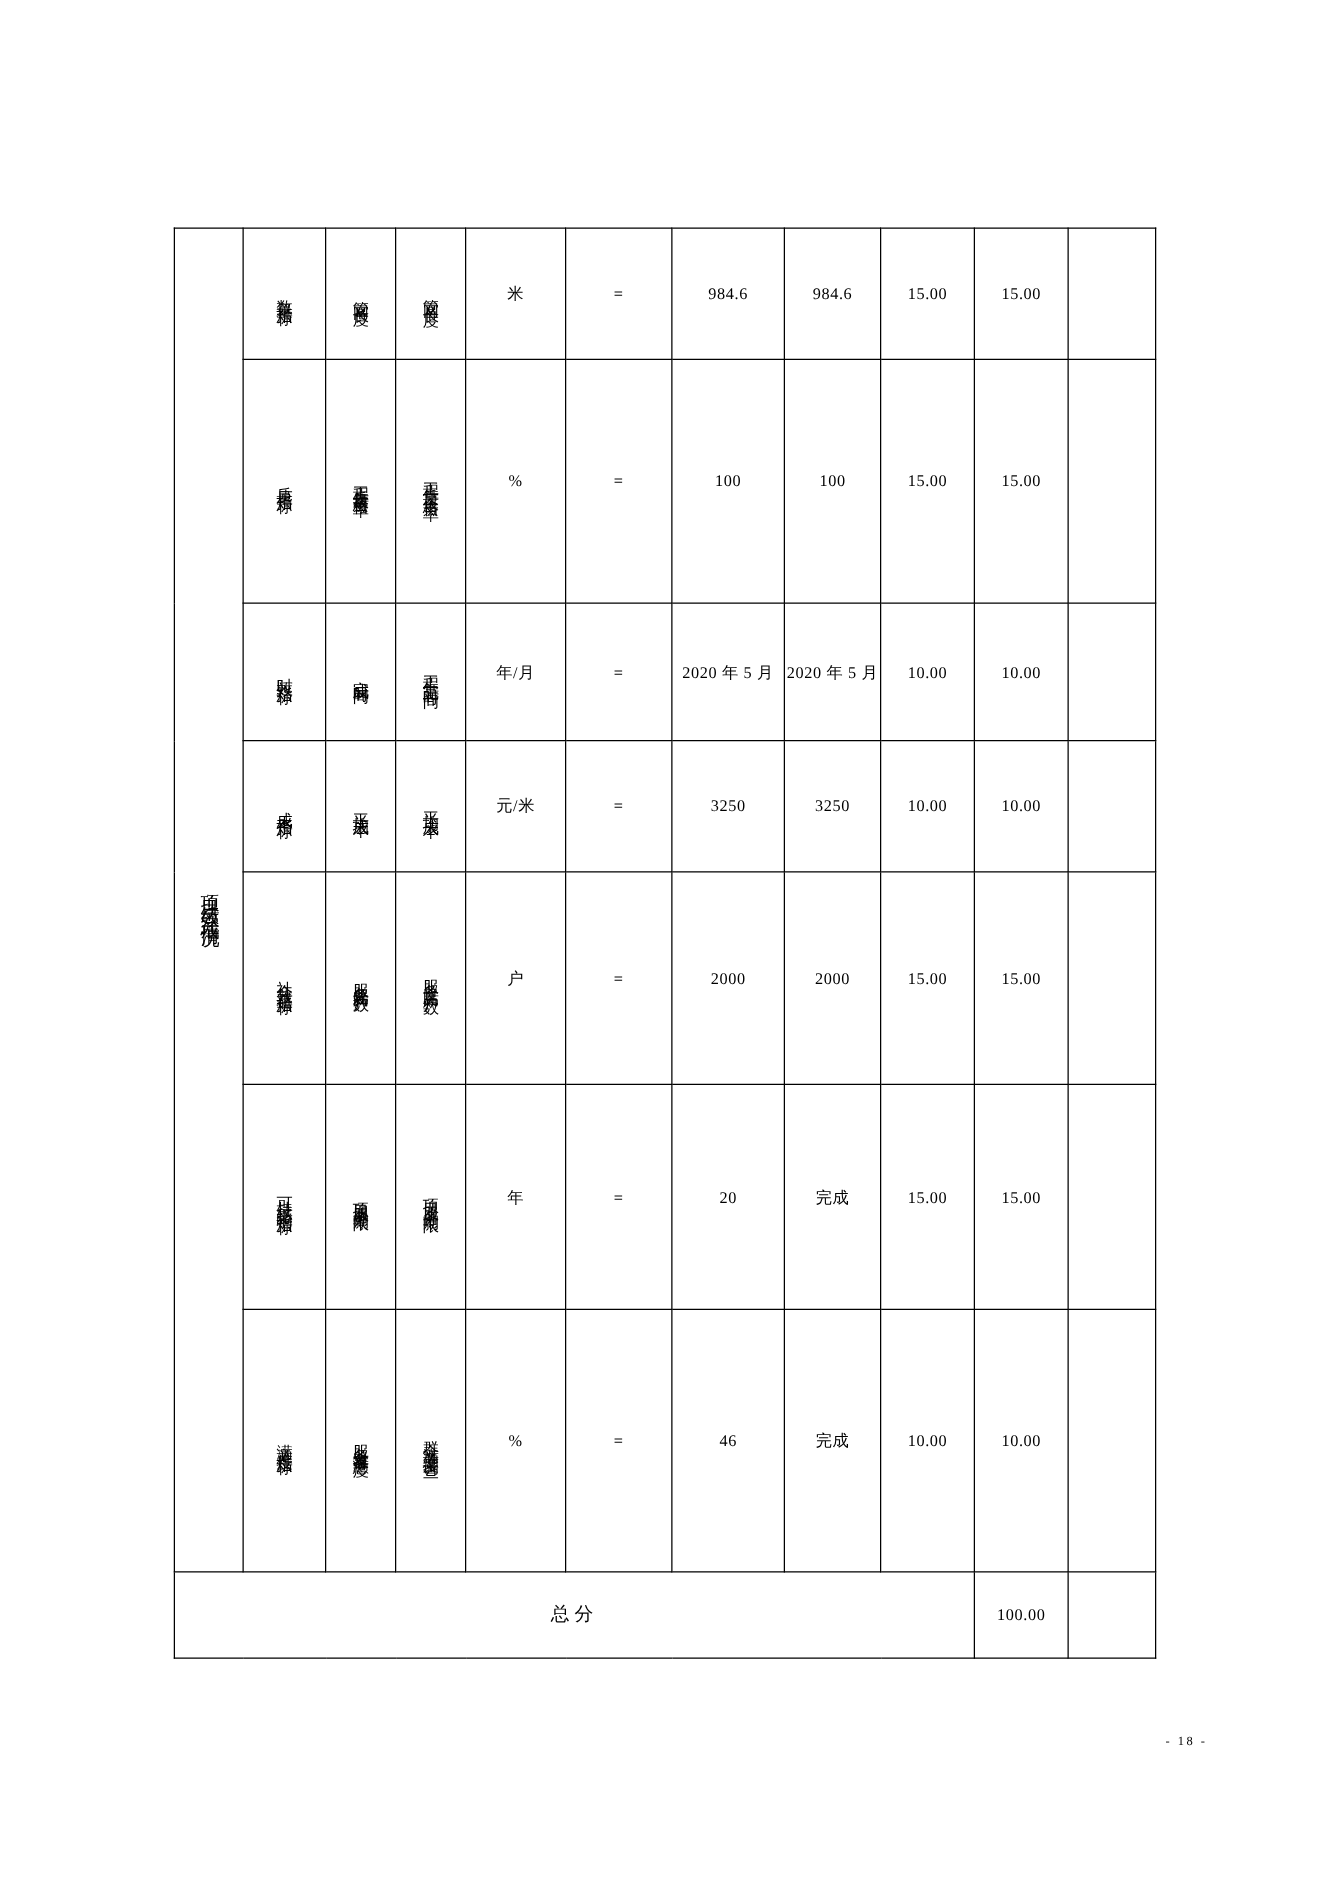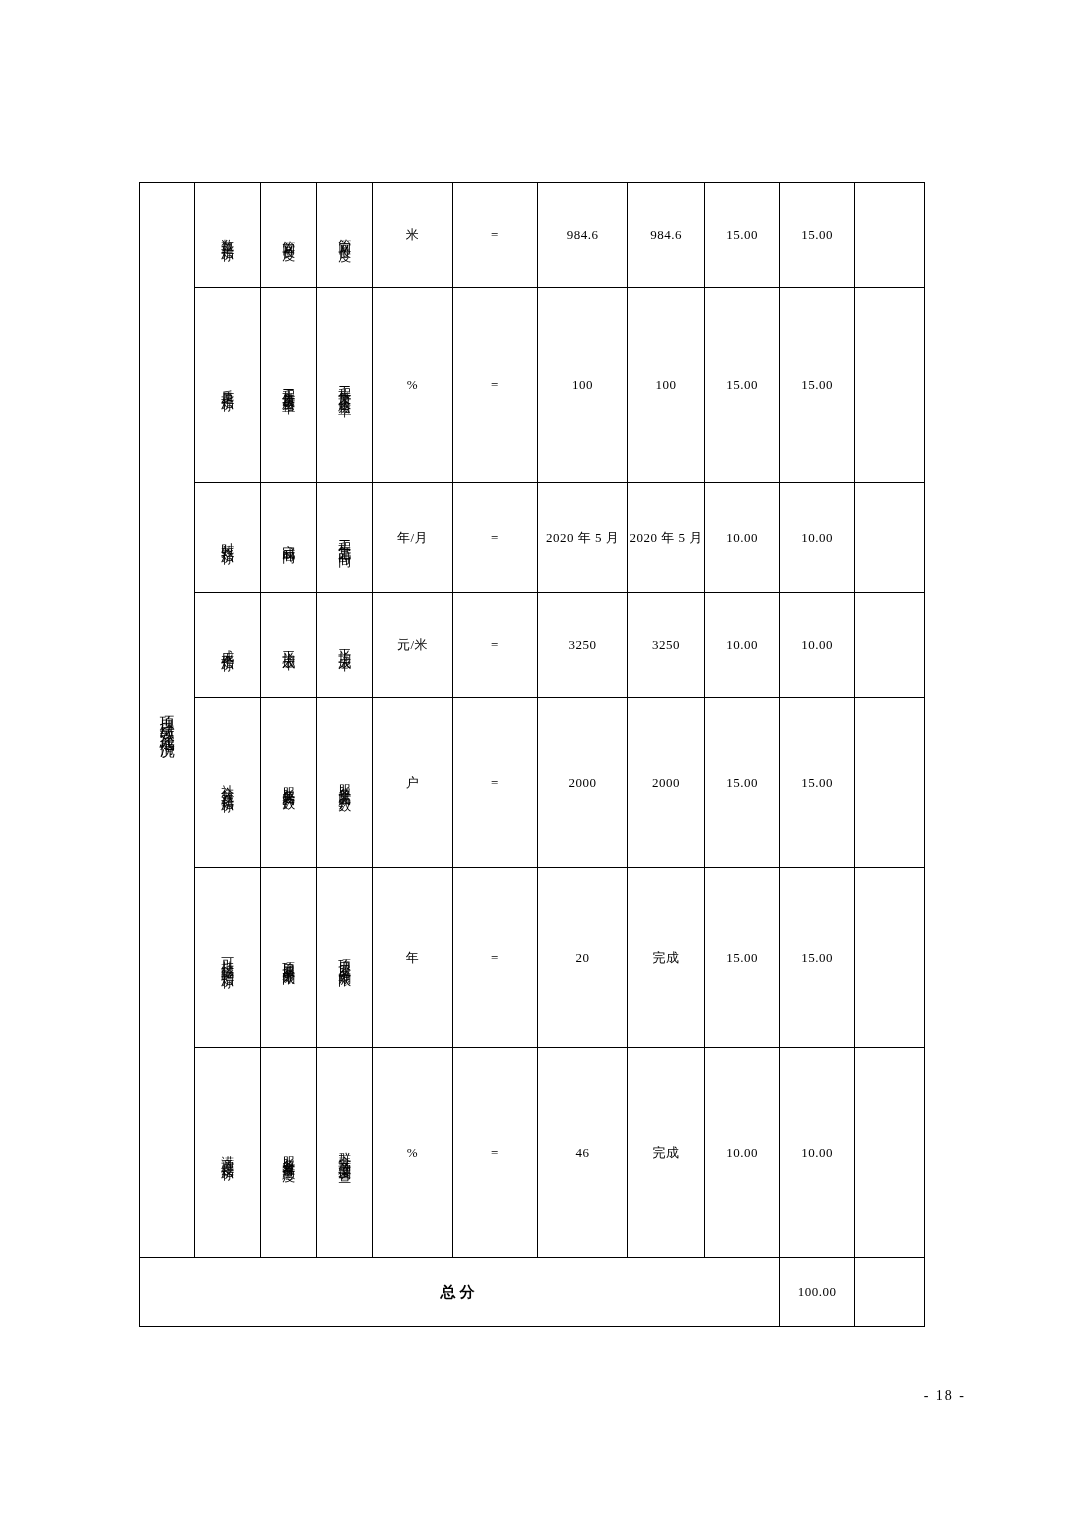--- a/index.html
+++ b/index.html
@@ -73,27 +73,27 @@
     text-orientation: upright;
     letter-spacing: 3px;
   }
   .num {
     font-size: 13px;
     letter-spacing: 0.5px;
   }
   .total-label {
     font-size: 15px;
     letter-spacing: 4px;
-    font-weight: bold;
+    font-weight: normal;
   }
   .pagenum {
     position: absolute;
     right: 108px;
     top: 1388px;
-    font-size: 14px;
+    font-size: 10px;
     letter-spacing: 2px;
   }
 </style>
 </head>
 <body>
 
 <div class="page">
 
   <table class="perf">
     <colgroup>

